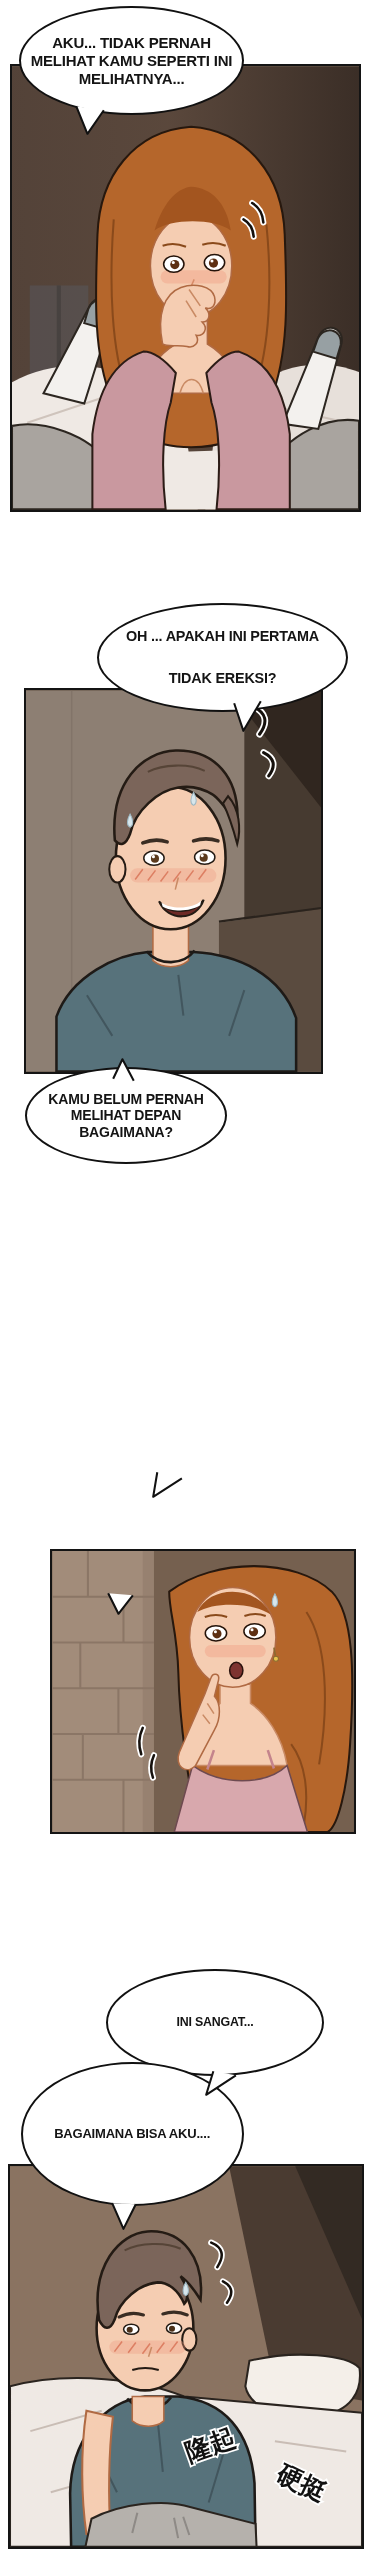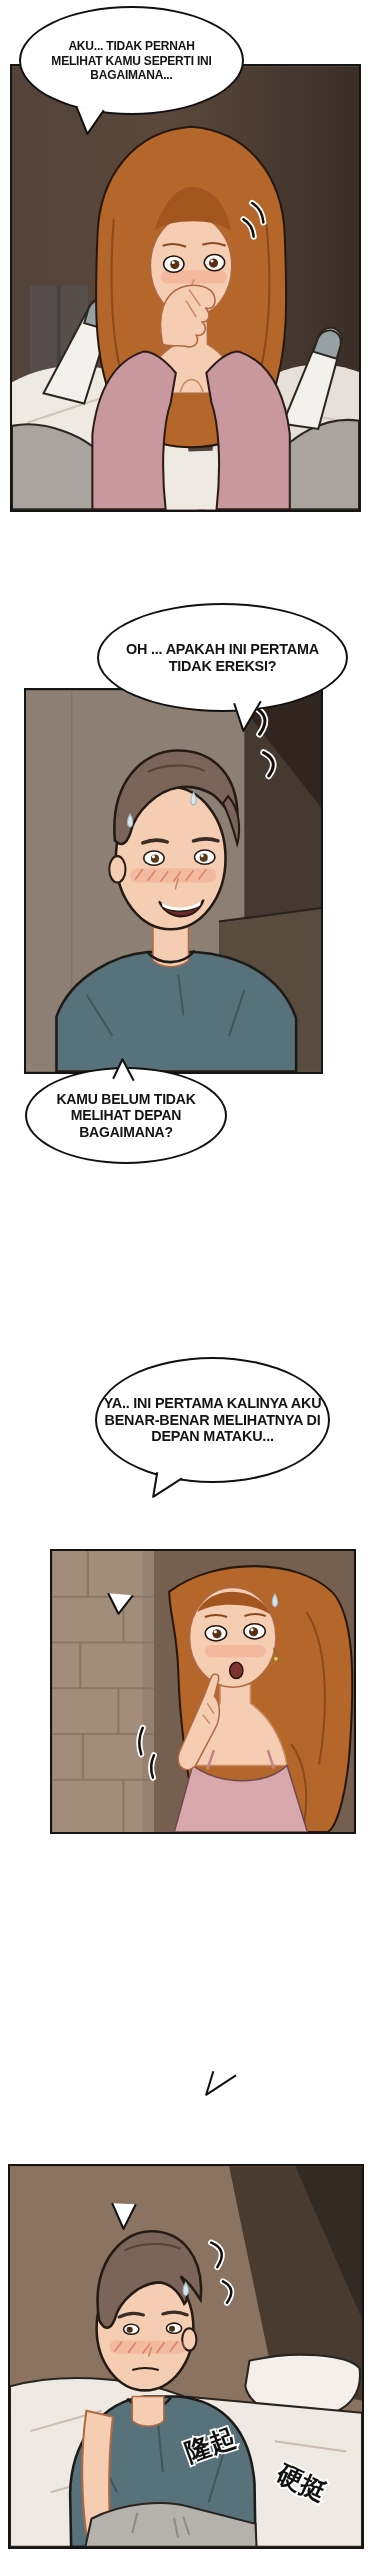--- a/index.html
+++ b/index.html
@@ -5,23 +5,23 @@
   html,body{margin:0;padding:0;background:#ffffff;}
   .page{position:relative;width:371px;height:2576px;background:#ffffff;overflow:hidden;
         font-family:"Liberation Sans",sans-serif;}
   .panel{position:absolute;border:2.1px solid #141414;box-sizing:border-box;z-index:1;overflow:hidden;background:#6b5a4c;}
   .panel svg{display:block;width:100%;height:100%;}
   .bubble{position:absolute;z-index:5;background:#ffffff;border:2.1px solid #111111;border-radius:50%;
           display:flex;flex-direction:column;justify-content:center;align-items:center;
           text-align:center;color:#141414;font-weight:700;letter-spacing:-0.2px;box-sizing:border-box;}
   .bubble span{display:block;white-space:nowrap;}
   .tail{position:absolute;z-index:6;overflow:visible;}
-  .fz26{font-size:12px;line-height:1.18;}
+  .fz26{font-size:15px;line-height:1.18;}
   .fz27{font-size:14px;line-height:1.18;}
-  .fz28{font-size:14.4px;line-height:1.16;}
+  .fz28{font-size:14.4px;line-height:1.16;gap:25px;}
   .fz25{font-size:13px;line-height:1.2;}
   .fz24{font-size:12.4px;line-height:1.2;}
 </style>
 </head>
 <body>
 
 <div class="page">
 
   <div class="panel" style="left:10.3px;top:64px;width:351px;height:448px;">
     <svg viewBox="0 0 682 870">
@@ -198,58 +198,59 @@
       <path d="M395,150 q34,14 12,48 M418,226 q28,14 8,42" stroke="#15100c" stroke-width="5" fill="none" stroke-linecap="round"></path>
 
       <text x="352" y="580" transform="rotate(-20 352 580)" font-size="50" font-weight="bold" fill="#111111" stroke="#ffffff" stroke-width="7" paint-order="stroke" font-family="DejaVu Sans, sans-serif">隆起</text>
       <text x="520" y="616" transform="rotate(25 520 616)" font-size="50" font-weight="bold" fill="#111111" stroke="#ffffff" stroke-width="7" paint-order="stroke" font-family="DejaVu Sans, sans-serif">硬挺</text>
     </svg>
   </div>
 
   <div class="bubble fz26" style="left:19px;top:6.2px;width:225px;height:109px;">
     <span>AKU... TIDAK PERNAH</span>
     <span>MELIHAT KAMU SEPERTI INI</span>
-    <span>BAGAIMANA...</span>
+    <span>MELIHATNYA...</span>
   </div>
   <svg class="tail" style="left:67px;top:101px;" width="46" height="38" viewBox="0 0 90 74">
     <path d="M18,10 L40,64 L72,18" fill="#ffffff" stroke="#111111" stroke-width="4" stroke-linejoin="round"></path>
   </svg>
 
   <div class="bubble fz28" style="left:97px;top:603px;width:251px;height:109px;">
     <span>OH ... APAKAH INI PERTAMA</span>
     <span>TIDAK EREKSI?</span>
   </div>
   <svg class="tail" style="left:227px;top:697px;" width="43" height="38" viewBox="0 0 84 74">
     <path d="M14,12 L32,66 L66,8" fill="#ffffff" stroke="#111111" stroke-width="4" stroke-linejoin="round"></path>
   </svg>
 
   <div class="bubble fz27" style="left:25px;top:1067px;width:202px;height:97px;">
-    <span>KAMU BELUM TIDAK</span>
+    <span>KAMU BELUM PERNAH</span>
     <span>MELIHAT DEPAN</span>
     <span>BAGAIMANA?</span>
   </div>
   <svg class="tail" style="left:107px;top:1055px;" width="36" height="29" viewBox="0 0 70 56">
     <path d="M12,46 L30,8 L52,50" fill="#ffffff" stroke="#111111" stroke-width="4" stroke-linejoin="round"></path>
   </svg>
 
-  <div class="bubble fz28" style="left:95px;top:1357px;width:235px;height:126px;">
-    <span>YA.. INI PERTAMA KALINYA AKU</span>
-    <span>BENAR-BENAR MELIHATNYA DI</span>
-    <span>DEPAN MATAKU...</span>
-  </div>
   <svg class="tail" style="left:146px;top:1467px;" width="41" height="34" viewBox="0 0 80 66">
     <path d="M22,10 L14,58 L70,22" fill="#ffffff" stroke="#111111" stroke-width="4" stroke-linejoin="round"></path>
   </svg>
 
   <svg class="tail" style="left:101px;top:1588px;" width="39" height="30" viewBox="0 0 76 58">
     <path d="M14,10 L34,50 L62,14" fill="#ffffff" stroke="#111111" stroke-width="4" stroke-linejoin="round"></path>
   </svg>
 
+  <div class="bubble fz24" style="left:106px;top:1969px;width:218px;height:107px;">
+    <span>INI SANGAT...</span>
+  </div>
   <svg class="tail" style="left:199px;top:2067px;" width="41" height="32" viewBox="0 0 80 62">
     <path d="M28,8 L14,54 L72,16" fill="#ffffff" stroke="#111111" stroke-width="4" stroke-linejoin="round"></path>
   </svg>
 
+  <div class="bubble fz25" style="left:20.6px;top:2062px;width:223px;height:144px;">
+    <span>BAGAIMANA BISA AKU....</span>
+  </div>
   <svg class="tail" style="left:106px;top:2198px;" width="37" height="35" viewBox="0 0 72 68">
     <path d="M12,10 L34,60 L58,12" fill="#ffffff" stroke="#111111" stroke-width="4" stroke-linejoin="round"></path>
   </svg>
 
 </div>
 
 
 </body></html>

